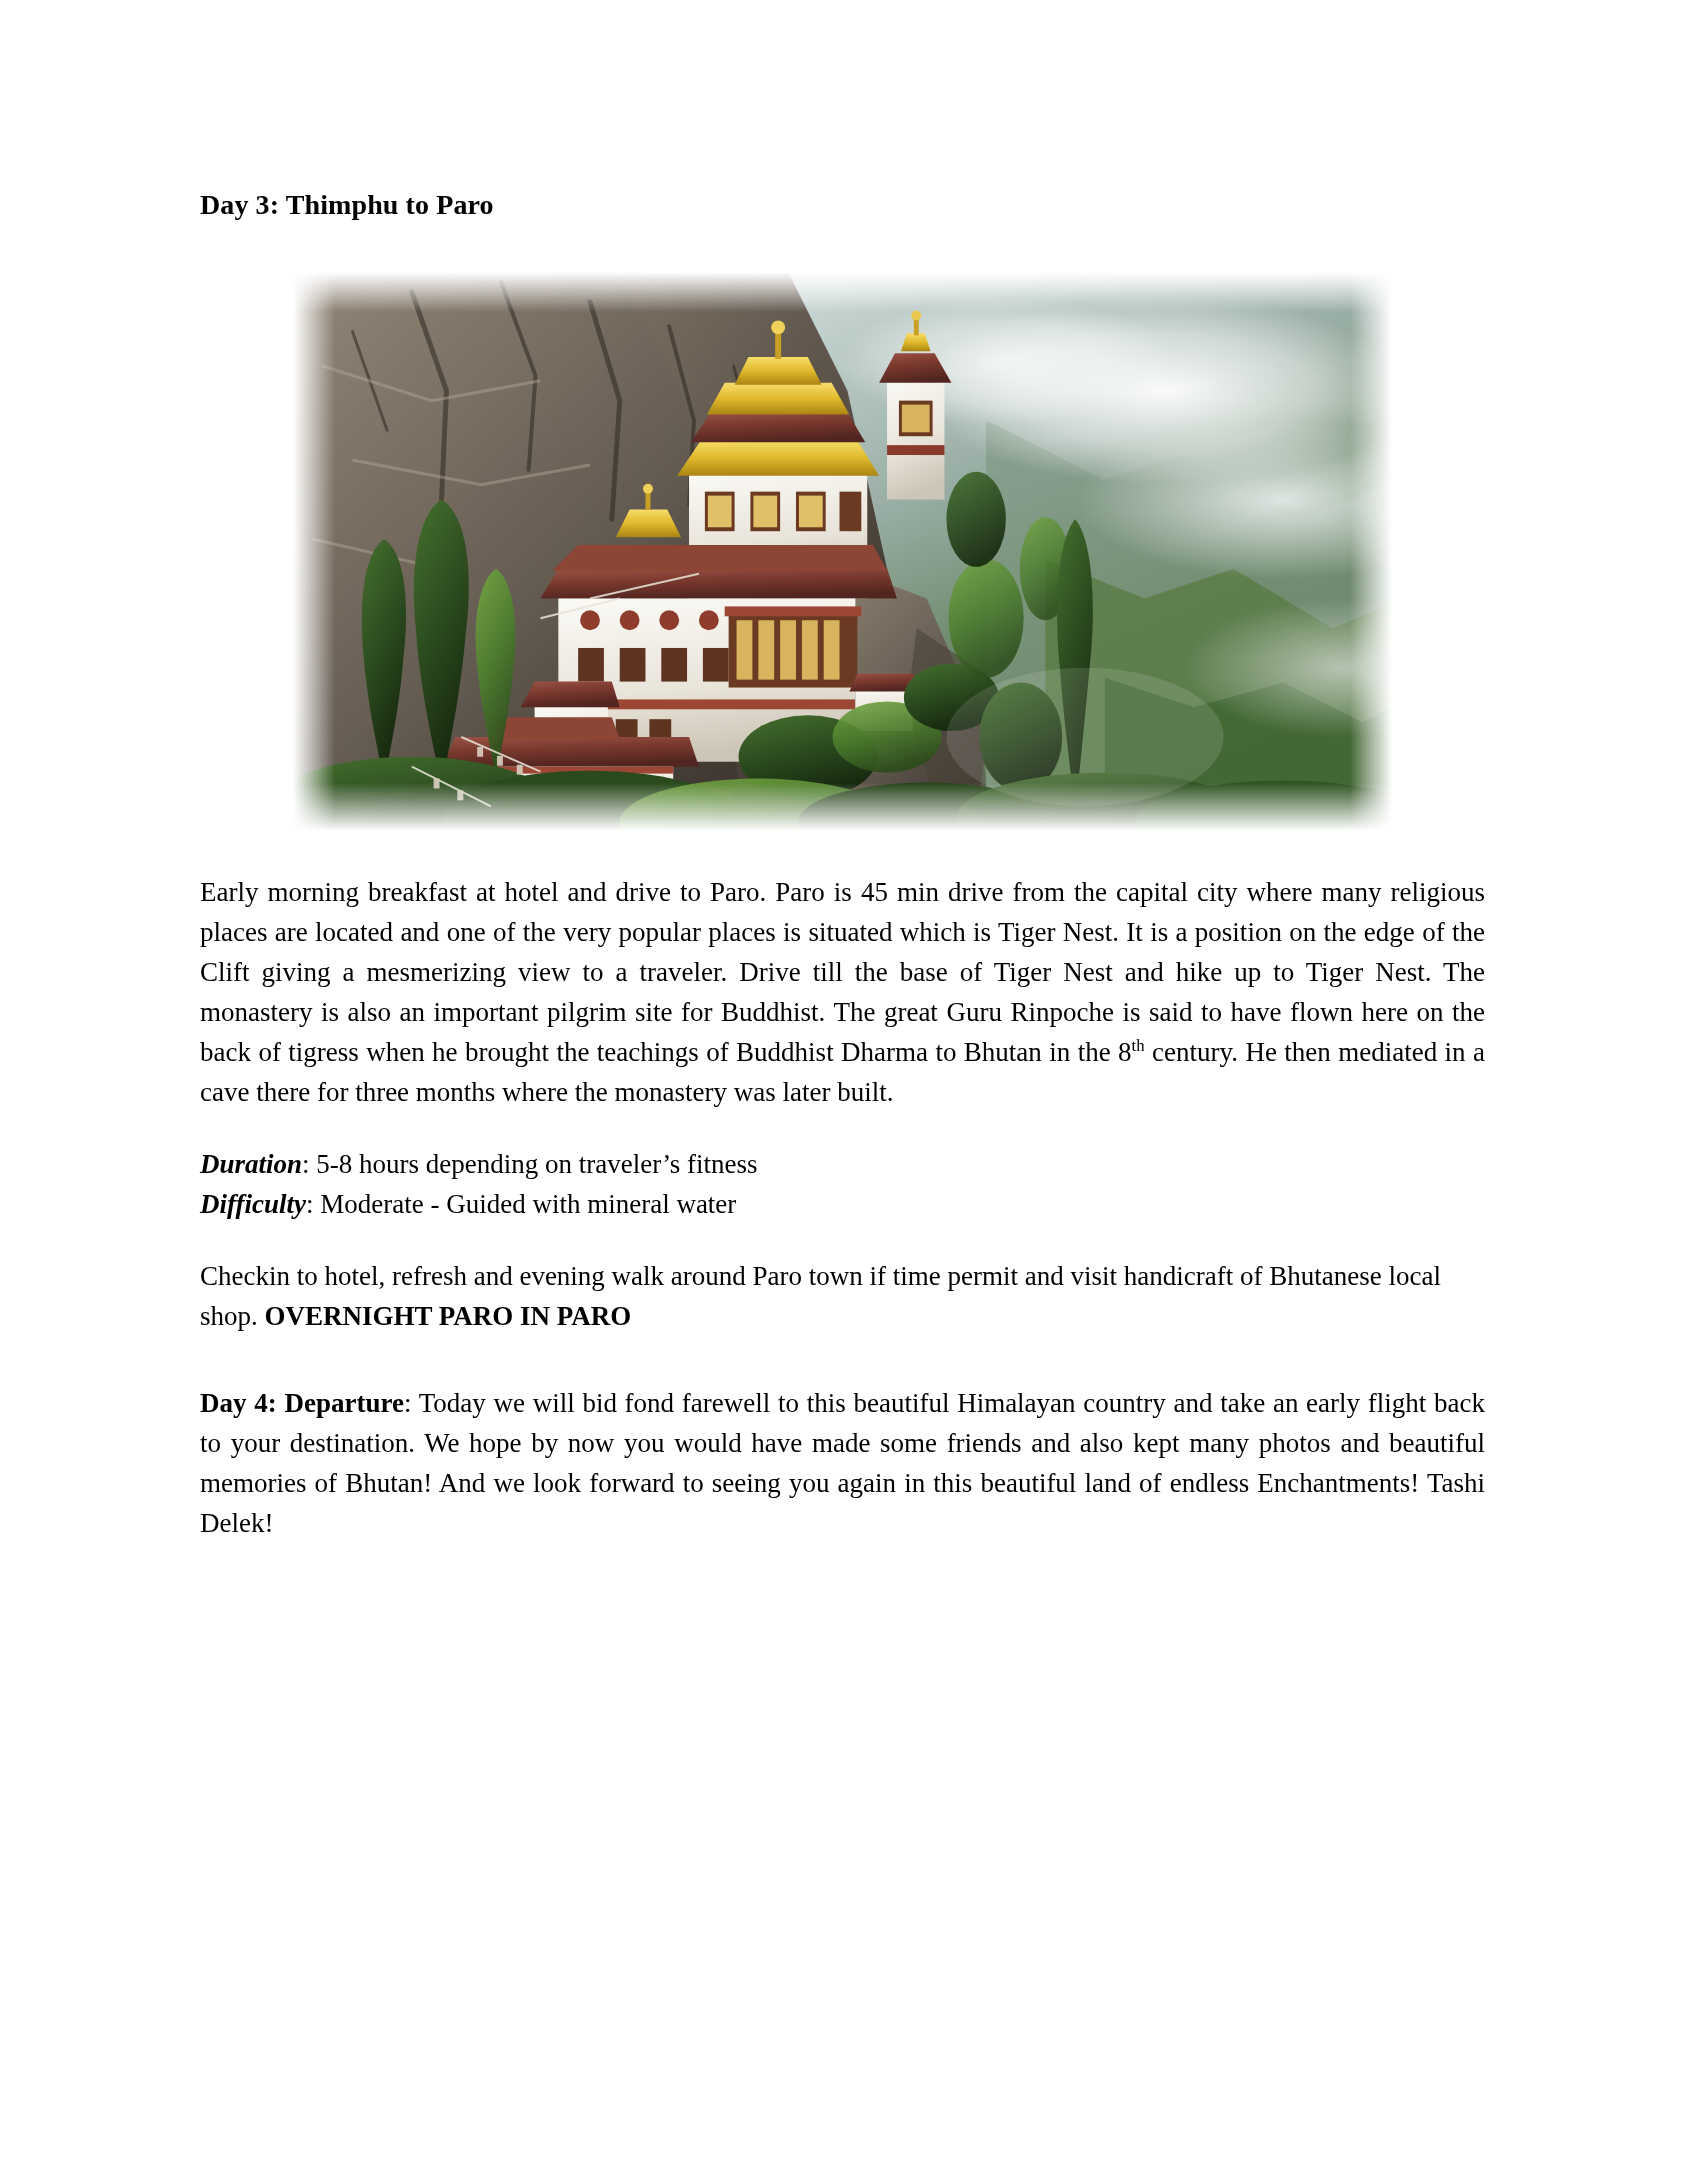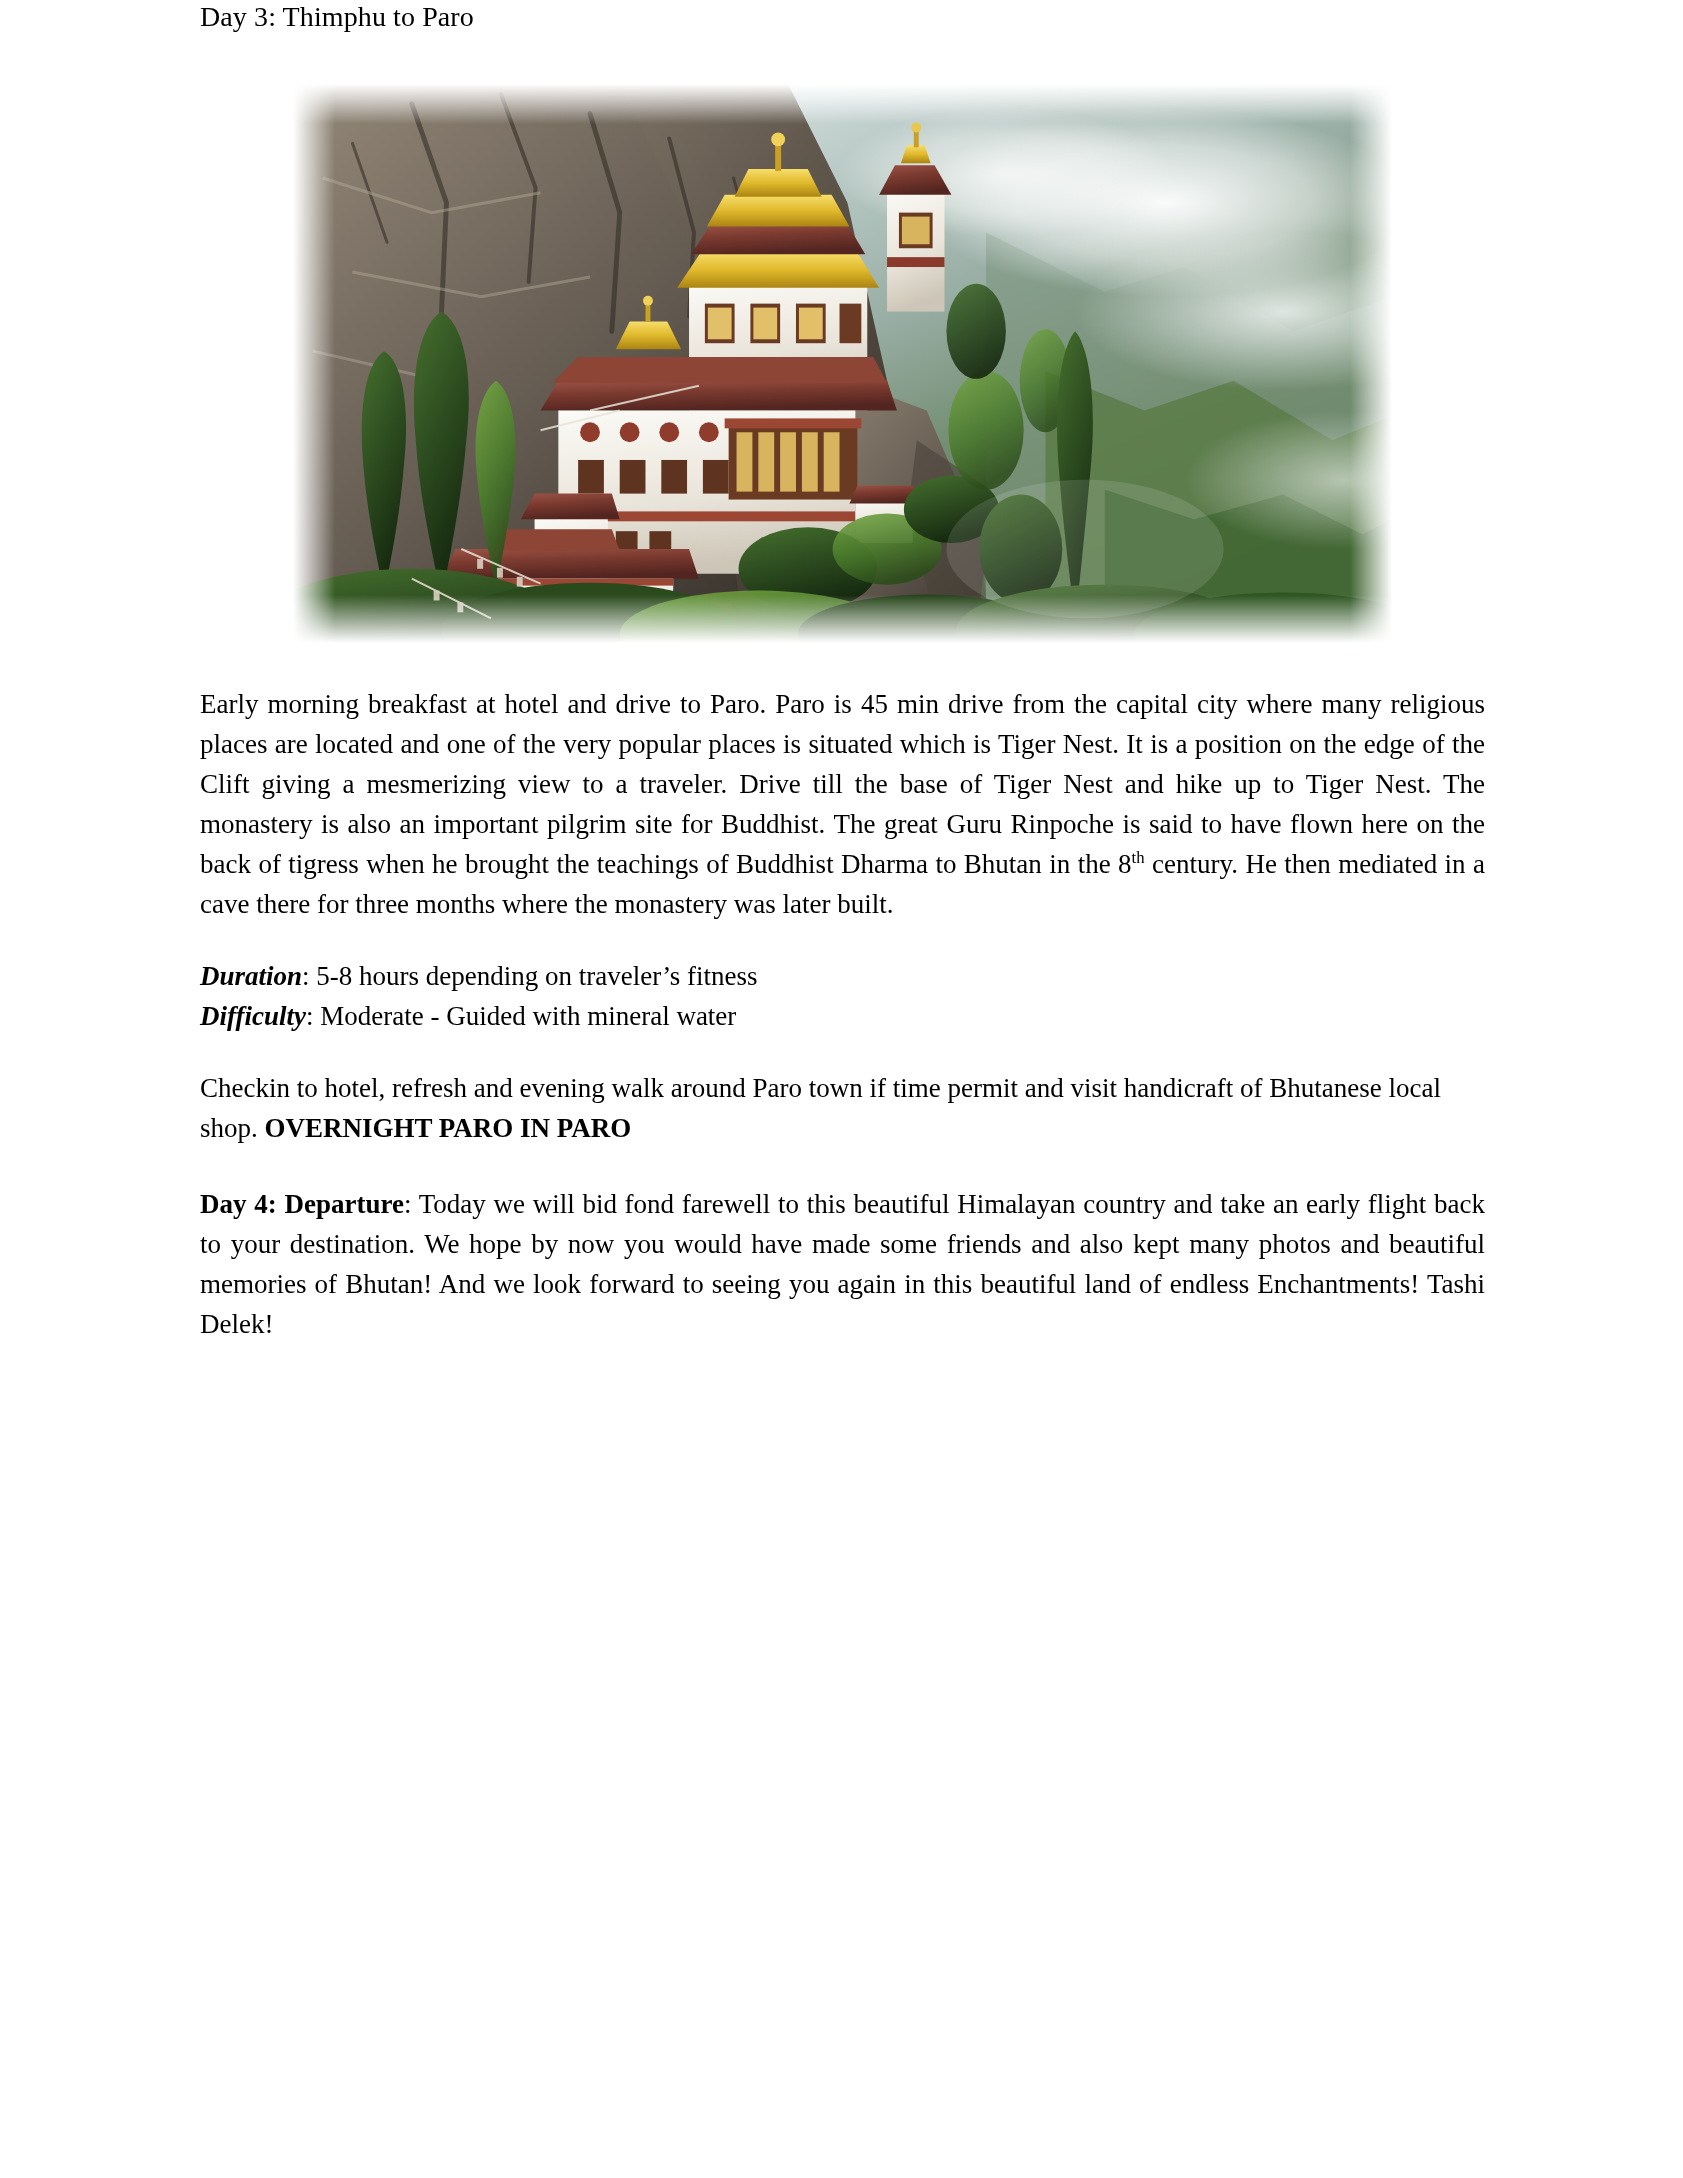--- a/index.html
+++ b/index.html
@@ -20,23 +20,24 @@
     overflow: hidden;
   }
   .content {
     position: absolute;
     left: 200px;
     top: 0;
     width: 1285px;
   }
   .doc-heading {
     font-size: 28px;
-    font-weight: normal;
+    font-weight: bold;
     line-height: 1.2;
     margin: 0;
+    padding-top: 188px;
     letter-spacing: 0.1px;
   }
   
   .photo-block {
     margin-top: 50px;
     display: flex;
     justify-content: center;
   }
   .photo-frame {
     position: relative;
@@ -64,21 +65,21 @@
   .body-para {
     font-size: 27px;
     line-height: 40px;
     text-align: justify;
     text-justify: inter-word;
     margin: 0;
   }
   .para-main { margin-top: 41px; }
   .para-spec { margin-top: 32px; text-align: left; }
   .para-checkin { margin-top: 32px; text-align: left; }
-  .para-day4 { margin-top: 36px; }
+  .para-day4 { margin-top: 47px; }
   .b { font-weight: bold; }
   .bi { font-weight: bold; font-style: italic; }
   sup {
     font-size: 0.62em;
     vertical-align: super;
     line-height: 0;
   }
   .spec-line { display: block; }
 </style>
 </head>

